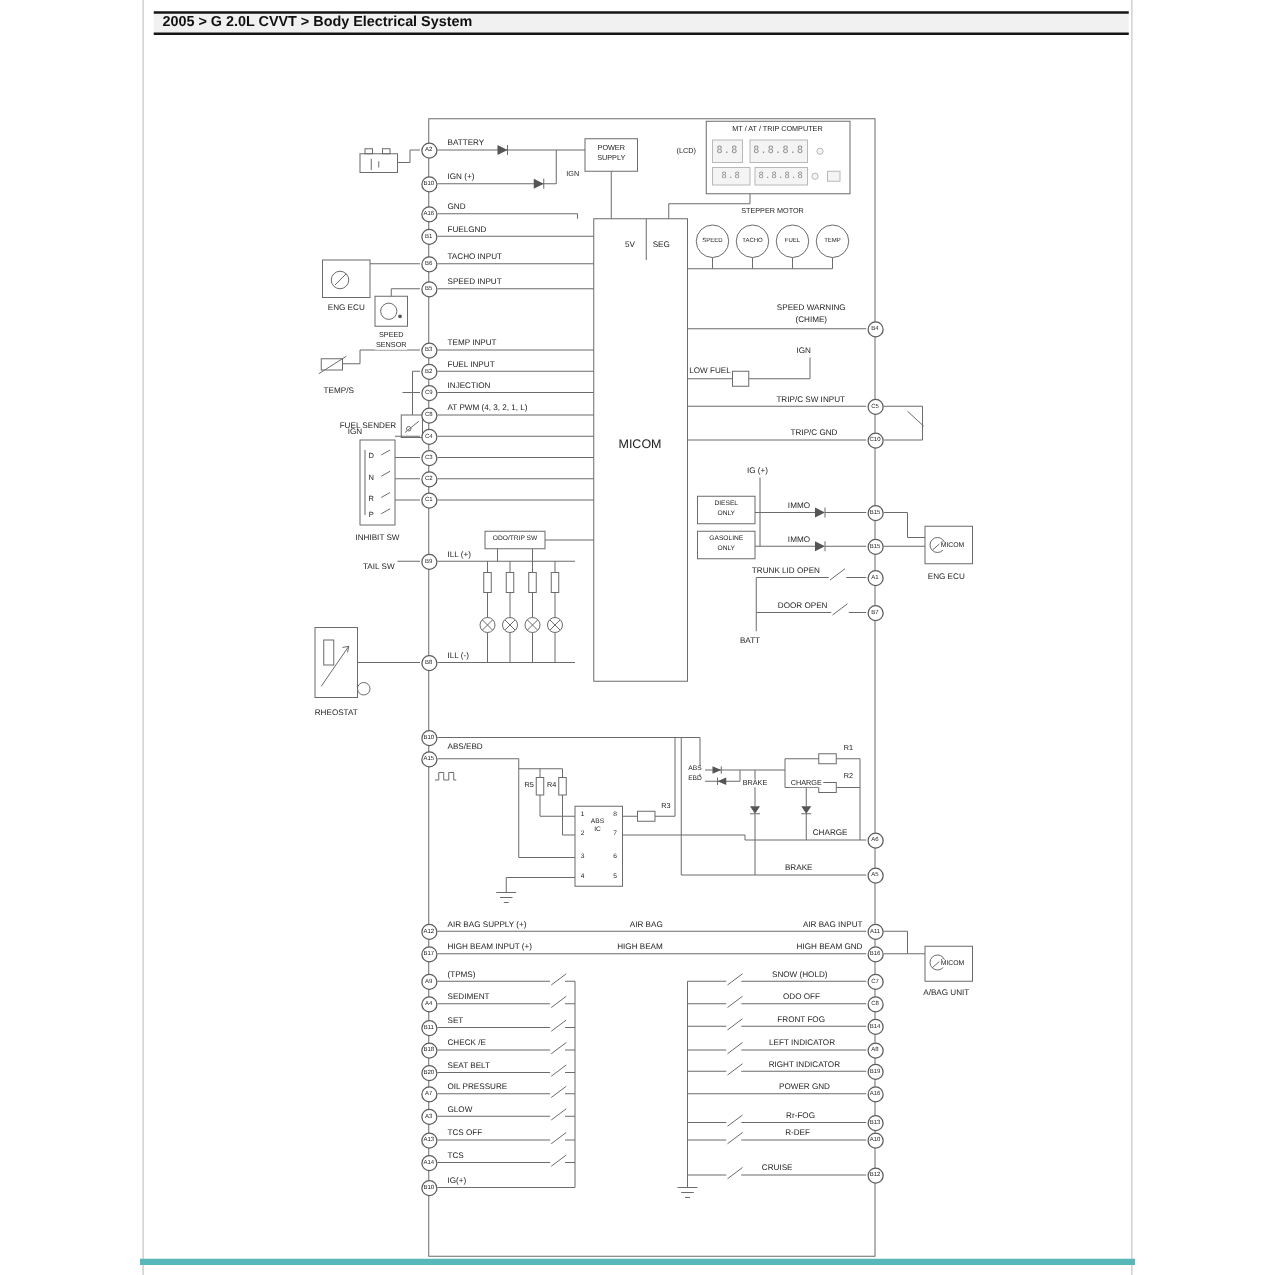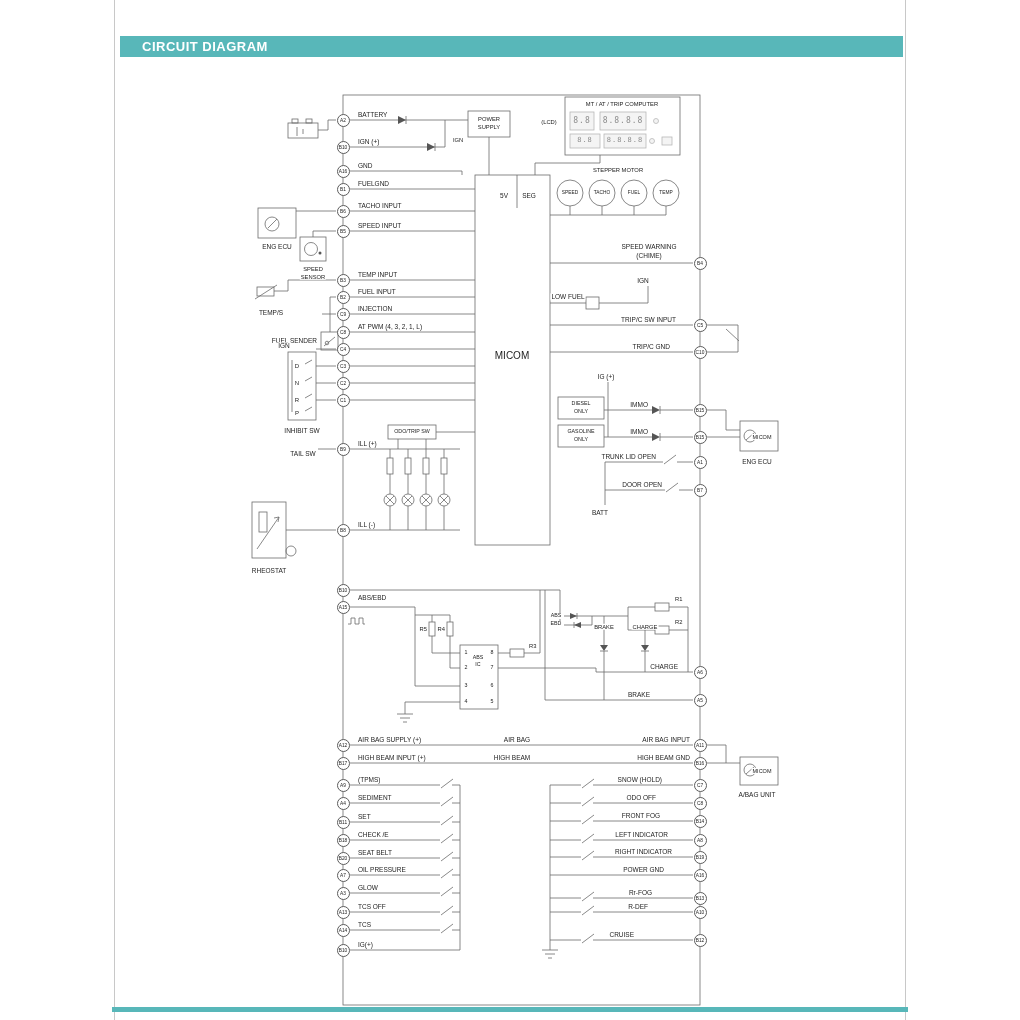--- a/index.html
+++ b/index.html
@@ -23,23 +23,21 @@
   .pin { position:absolute; width:13px; height:13px; border:1px solid #5c5c5c; border-radius:50%; background:#fff;
     font-size:4.8px; line-height:11.5px; text-align:center; color:#1c1c1c; z-index:4; }
 </style>
 </head>
 <body>
 
 <div class="page">
   <div class="frame-line" style="left:114px"></div>
   <div class="frame-line" style="left:905px"></div>
 
-  <div class="banner" style="background: rgb(88, 183, 185);">
-    <span>CIRCUIT DIAGRAM</span>
-  </div>
+  <div class="breadcrumb">2005 &gt; G 2.0L CVVT &gt; Body Electrical System</div>
 
   <svg class="wires" width="1020" height="1020">
 
     <g>
       <rect x="343" y="95" width="357" height="910"></rect>
       <rect x="475" y="175" width="75" height="370"></rect>
       <path d="M517,175V208"></path>
       <rect x="468" y="111" width="42" height="26"></rect>
       <path d="M489,137V175"></path>
     </g>

